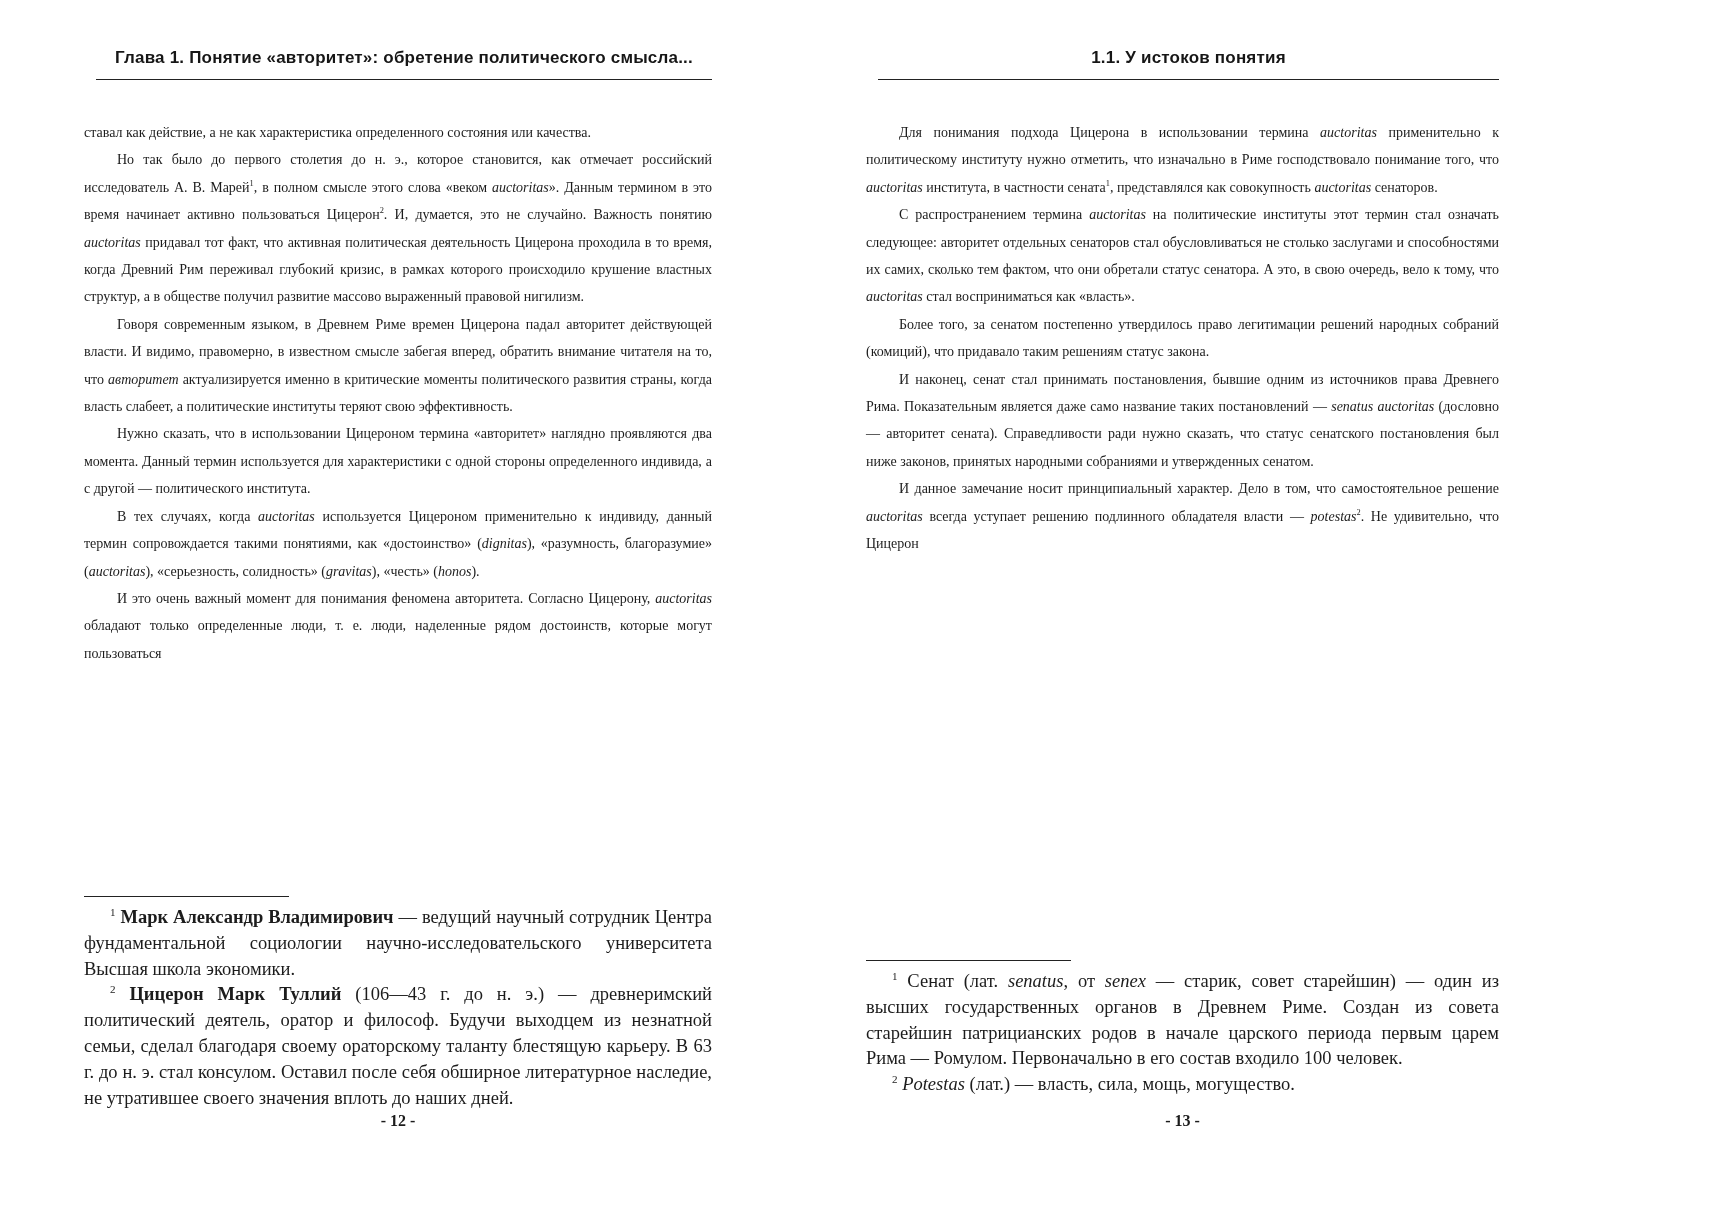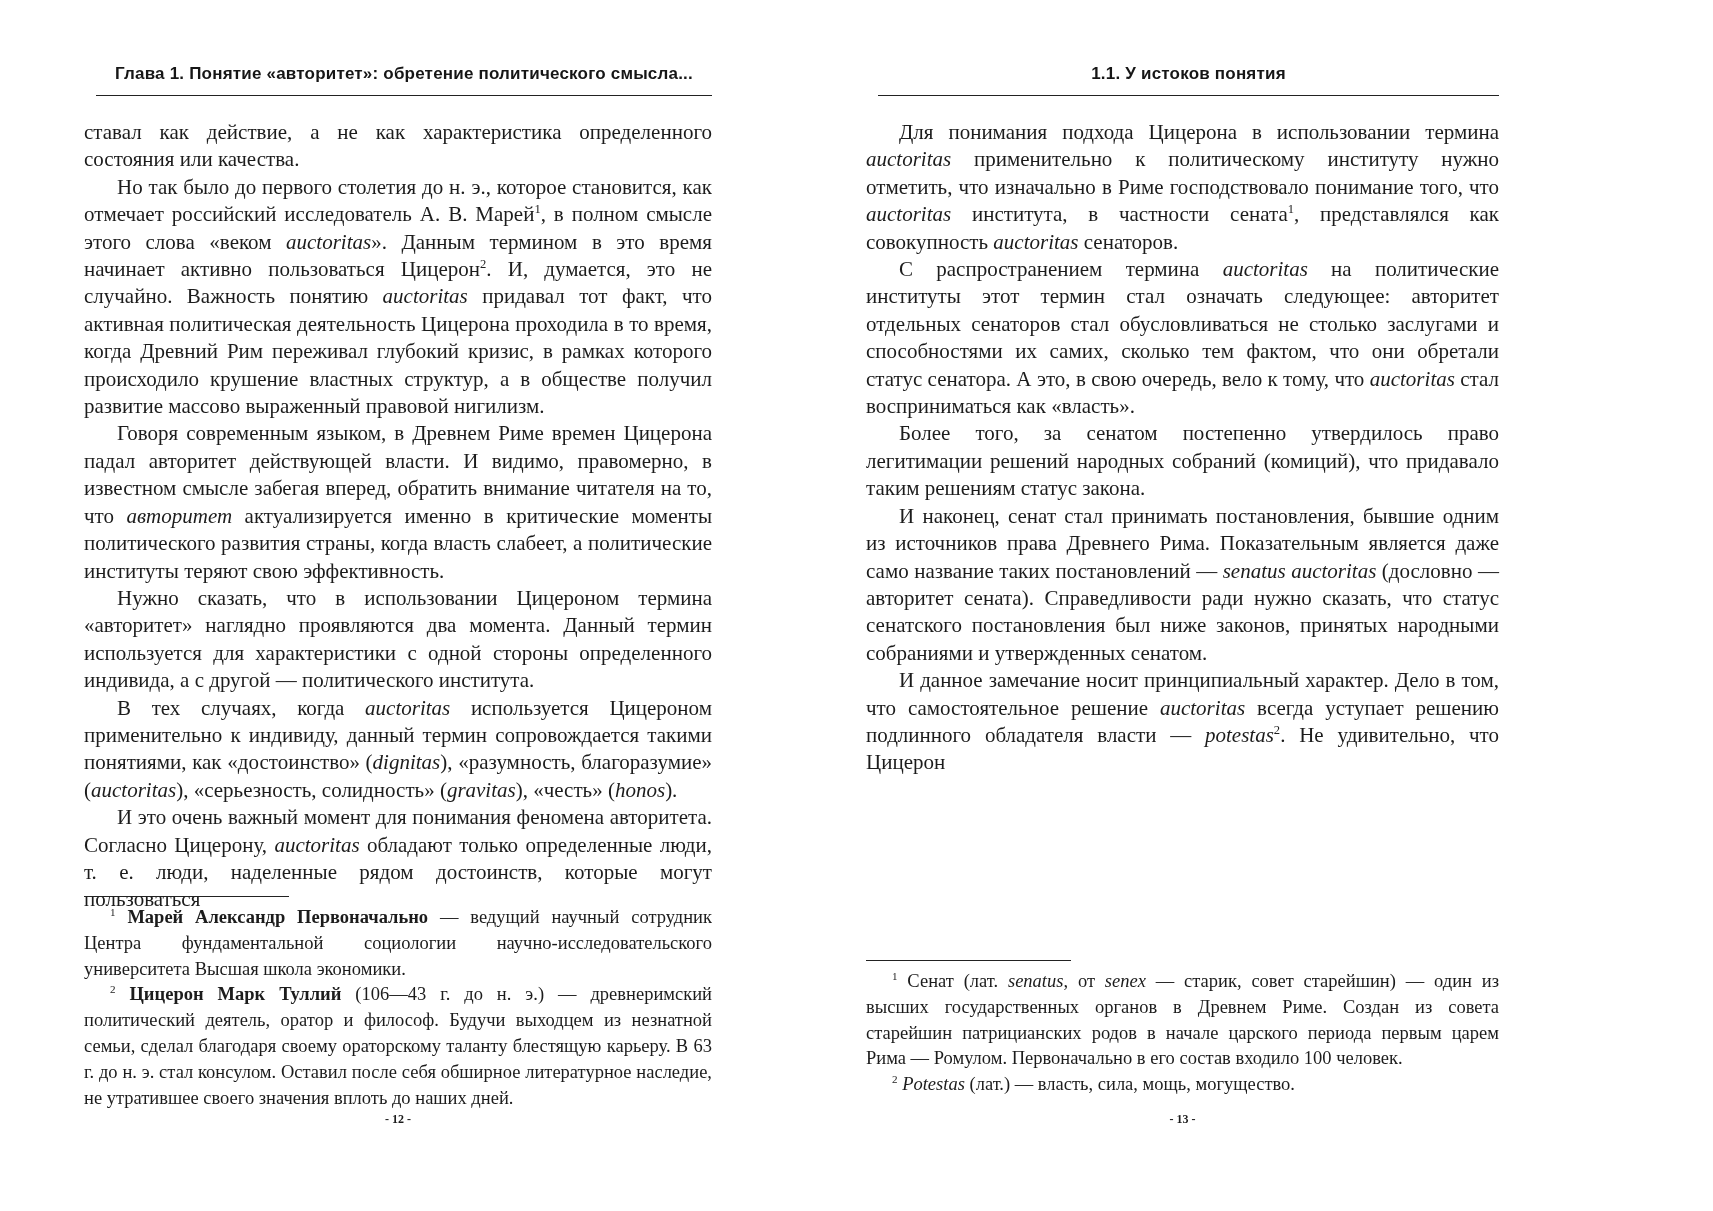--- a/index.html
+++ b/index.html
@@ -13,38 +13,38 @@
     color: #1c1c1c;
     overflow: hidden;
   }
   .page { position: absolute; top: 0; height: 100%; }
   .page.left  { left: 84px;  width: 628px; }
   .page.right { left: 866px; width: 633px; }
 
   .running-head {
     position: absolute;
     top: 0; left: 12px; right: 0;
-    height: 96px;
+    height: 80px;
     border-bottom: 1.6px solid #222222;
     display: flex;
     align-items: flex-end;
     justify-content: center;
     padding-bottom: 11px;
     font-family: "Liberation Sans", sans-serif;
     font-weight: 700;
     font-size: 17px;
     letter-spacing: 0.2px;
     color: #161616;
     white-space: nowrap;
   }
 
   .body-text {
     position: absolute;
     top: 119px; left: 0; right: 0;
-    font-size: 21px;
+    font-size: 14px;
     line-height: 27.4px;
     text-align: justify;
   }
   .para { text-indent: 33px; }
   .para.no-indent { text-indent: 0; }
   .body-text i, .footnotes i { font-style: italic; font-family: Liberation Serif, serif; }
   sup { font-size: 0.6em; vertical-align: super; line-height: 0; }
 
   .footnote-block { position: absolute; left: 0; right: 0; }
   .page.left  .footnote-block { top: 896px; }
@@ -58,21 +58,21 @@
     font-size: 18.5px;
     line-height: 25.8px;
     text-align: justify;
     text-indent: 26px;
   }
 
   .page-number {
     position: absolute;
     top: 1112px; left: 0; right: 0;
     text-align: center;
-    font-size: 12px;
+    font-size: 16px;
     font-weight: 700;
     color: #1c1c1c;
   }
 </style>
 </head>
 <body>
 
 <div class="spread">
 
   <section class="page left">
@@ -83,21 +83,21 @@
         <p class="para no-indent">ставал как действие, а не как характеристика определенного состояния или качества.</p>
         <p class="para">Но так было до первого столетия до н. э., которое становится, как отмечает российский исследователь А. В. Марей<sup>1</sup>, в полном смысле этого слова «веком <i>auctoritas</i>». Данным термином в это время начинает активно пользоваться Цицерон<sup>2</sup>. И, думается, это не случайно. Важность понятию <i>auctoritas</i> придавал тот факт, что активная политическая деятельность Цицерона проходила в то время, когда Древний Рим переживал глубокий кризис, в рамках которого происходило крушение властных структур, а в обществе получил развитие массово выраженный правовой нигилизм.</p>
         <p class="para">Говоря современным языком, в Древнем Риме времен Цицерона падал авторитет действующей власти. И видимо, правомерно, в известном смысле забегая вперед, обратить внимание читателя на то, что <i>авторитет</i> актуализируется именно в критические моменты политического развития страны, когда власть слабеет, а политические институты теряют свою эффективность.</p>
         <p class="para">Нужно сказать, что в использовании Цицероном термина «авторитет» наглядно проявляются два момента. Данный термин используется для характеристики с одной стороны определенного индивида, а с другой — политического института.</p>
         <p class="para">В тех случаях, когда <i>auctoritas</i> используется Цицероном применительно к индивиду, данный термин сопровождается такими понятиями, как «достоинство» (<i>dignitas</i>), «разумность, благоразумие» (<i>auctoritas</i>), «серьезность, солидность» (<i>gravitas</i>), «честь» (<i>honos</i>).</p>
         <p class="para">И это очень важный момент для понимания феномена авторитета. Согласно Цицерону, <i>auctoritas</i> обладают только определенные люди, т. е. люди, наделенные рядом достоинств, которые могут пользоваться</p>
       </div>
     <div class="footnote-block">
       <div class="footnote-rule"></div>
       <div class="footnotes">
-          <p class="footnote"><sup>1</sup> <b>Марей Александр Первоначально</b> — ведущий научный сотрудник Центра фундаментальной социологии научно-исследовательского университета Высшая школа экономики.</p>
+          <p class="footnote"><sup>1</sup> <b>Марк Александр Владимирович</b> — ведущий научный сотрудник Центра фундаментальной социологии научно-исследовательского университета Высшая школа экономики.</p>
           <p class="footnote"><sup>2</sup> <b>Цицерон Марк Туллий</b> (106—43 г. до н. э.) — древнеримский политический деятель, оратор и философ. Будучи выходцем из незнатной семьи, сделал благодаря своему ораторскому таланту блестящую карьеру. В 63 г. до н. э. стал консулом. Оставил после себя обширное литературное наследие, не утратившее своего значения вплоть до наших дней.</p>
         </div>
     </div>
     <div class="page-number">- 12 -</div>
   </section>
 
   <section class="page right">
     <header class="running-head">
       <span>1.1. У истоков понятия</span>
     </header>

